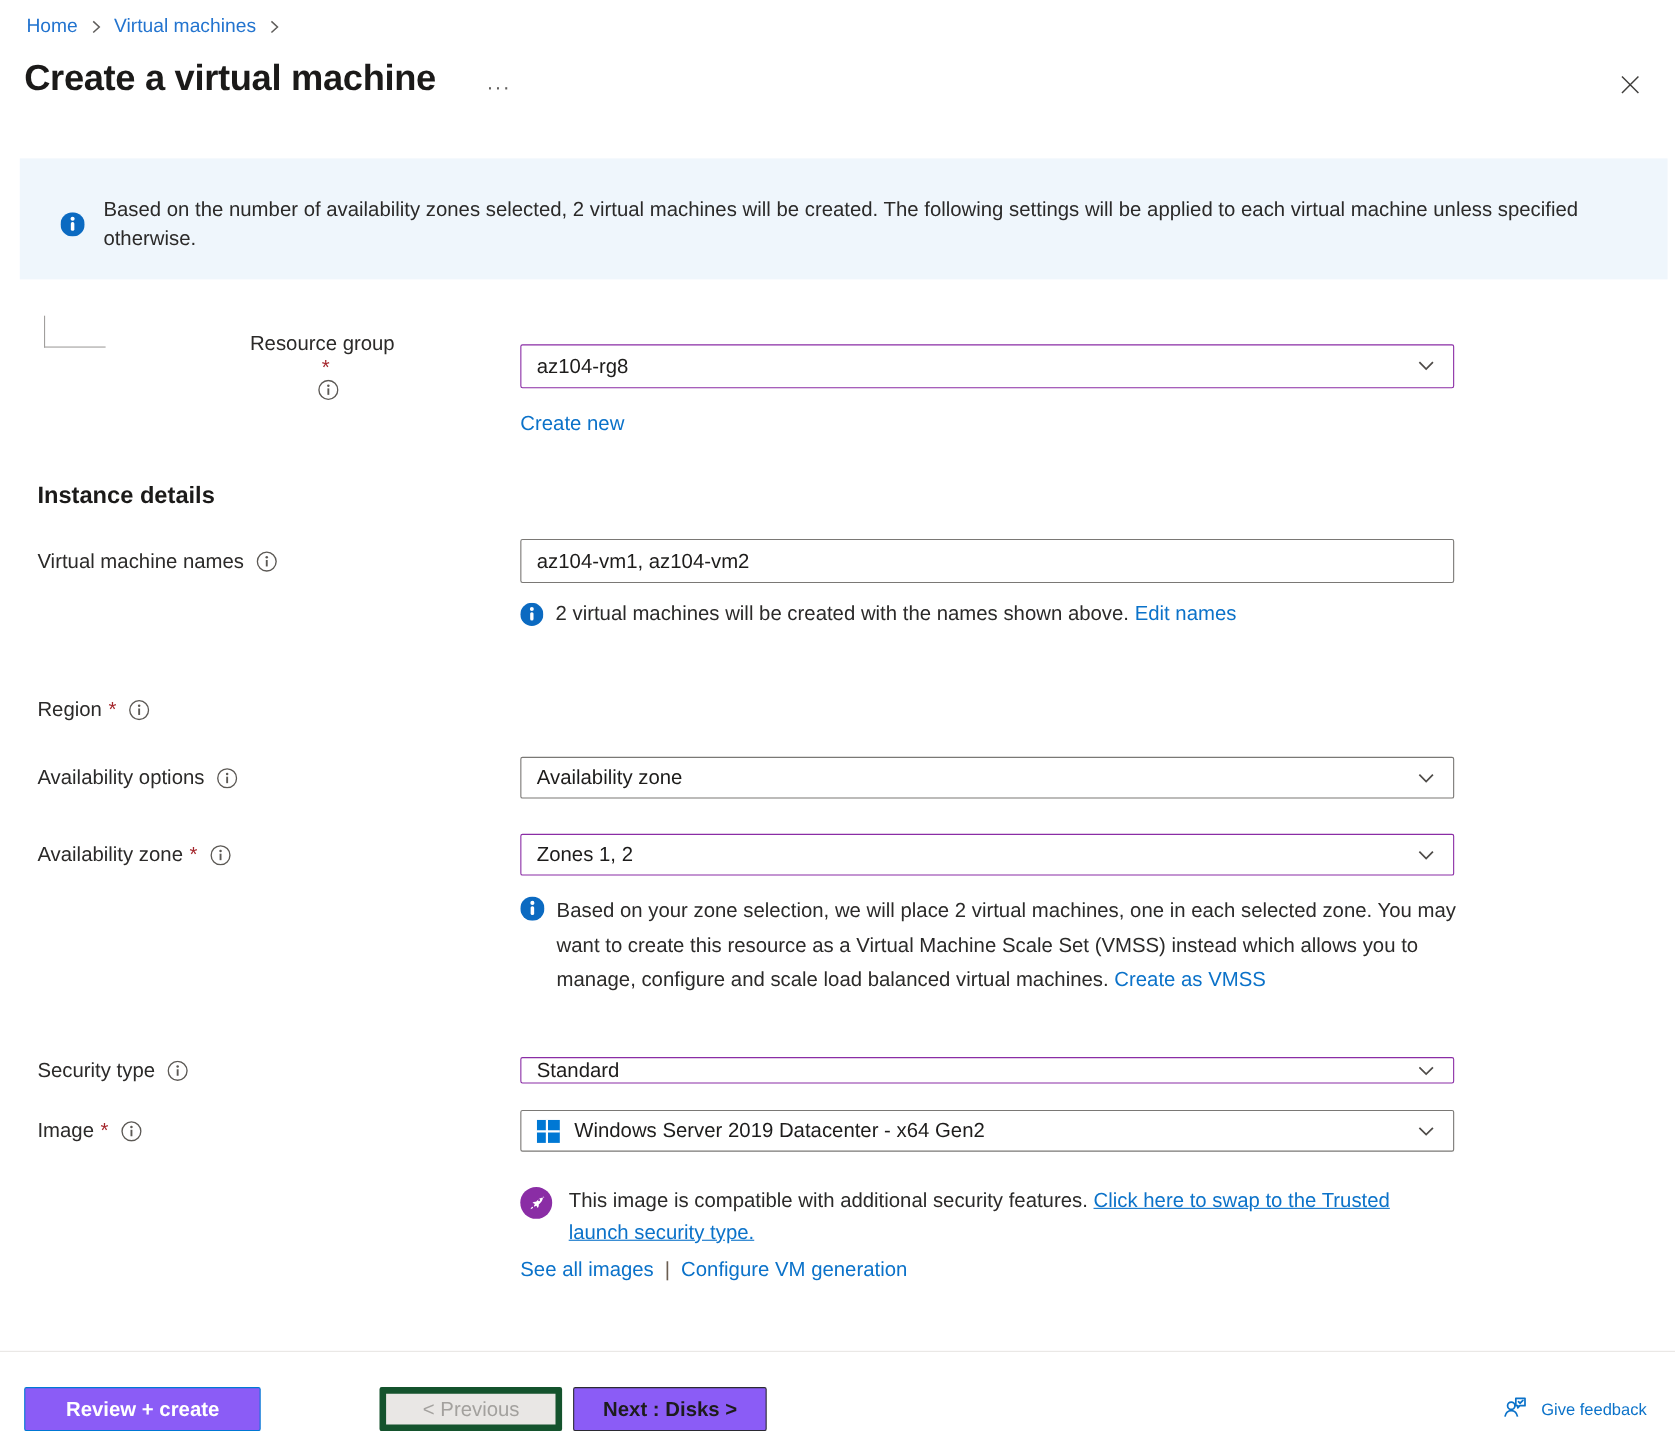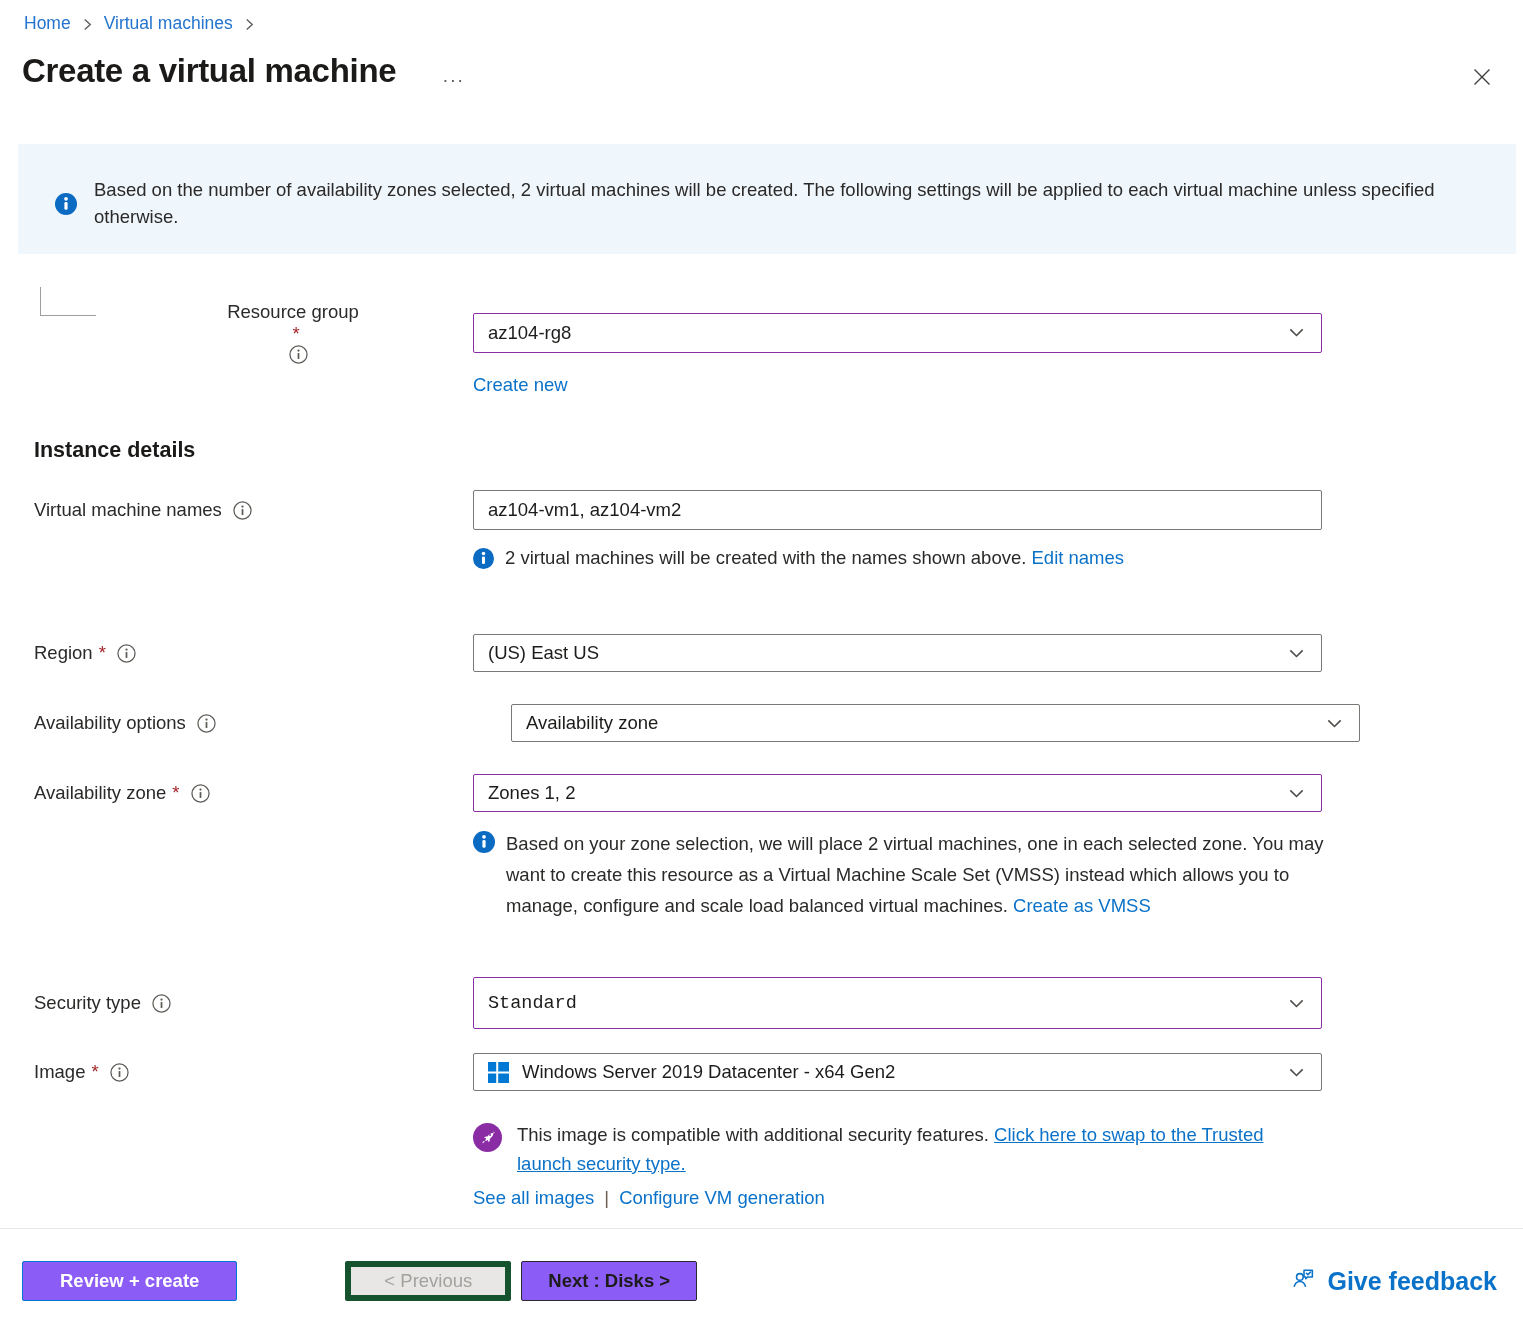--- a/index.html
+++ b/index.html
@@ -64,21 +64,21 @@
 
   .win-logo { display:inline-flex; }
 
   
   .footer-divider { position:absolute; left:0; right:0; top:1228px; border-top:1px solid #e8e6e4; }
   .footer { position:absolute; left:22px; right:26px; top:1261px; display:flex; align-items:center; }
   .btn { height:40px; border-radius:2px; font-size:18.5px; font-family:"Liberation Sans", sans-serif; cursor:pointer; }
   .btn-primary { background:#8b5cf6; border:1px solid #0078d4; color:#fff; font-weight:700; padding:0 37px; }
   .btn-disabled { margin-left:108px; background:#e9e7e5; border:6px solid #14532d; color:#a3a19e; padding:0 33px; cursor:default; }
   .btn-secondary { margin-left:10px; background:#8b5cf6; border:1px solid #2b2a33; color:#1d1c1b; font-weight:700; padding:0 26px; }
-  .feedback { margin-left:auto; display:flex; align-items:center; gap:11px; color:#0b72c9; font-size:25px; text-decoration:none; cursor:pointer;font-weight:bold; }
+  .feedback { margin-left:auto; display:flex; align-items:center; gap:11px; color:#0b72c9; font-size:15px; text-decoration:none; cursor:pointer; }
 </style>
 </head>
 <body>
 
 <div class="page">
 
   <nav class="breadcrumb">
     <a>Home</a>
     <span class="crumb-sep">
       <svg width="11" height="15" viewBox="0 0 12 16">
@@ -178,31 +178,23 @@
         <span class="txt">Region</span>
         <span class="req">*</span>
         <span class="info-i">
           <svg width="19" height="19" viewBox="0 0 20 20">
               <circle cx="10" cy="10" r="9" fill="none" stroke="#5c5955" stroke-width="1.3"></circle>
               <circle cx="10" cy="5.9" r="1.2" fill="#5c5955"></circle>
               <rect x="9.1" y="8.5" width="1.8" height="6.2" fill="#5c5955"></rect>
             </svg>
         </span>
       </div>
-      <div class="field" style="height:38px; border-color:#7a7875;">
-        <span>(US) East US</span>
-        <span class="chev">
-          <svg width="17" height="17" viewBox="0 0 16 16">
-              <path d="M2.2 5l5.8 5.8L13.8 5" fill="none" stroke="#4f4c49" stroke-width="1.5"></path>
-            </svg>
-        </span>
-      </div>
-    </div>
-
-    <div class="row" style="margin-top:32px;gap:38px;">
+    </div>
+
+    <div class="row" style="margin-top:32px;">
       <div class="label">
         <span class="txt">Availability options</span>
         <span class="info-i">
           <svg width="19" height="19" viewBox="0 0 20 20">
               <circle cx="10" cy="10" r="9" fill="none" stroke="#5c5955" stroke-width="1.3"></circle>
               <circle cx="10" cy="5.9" r="1.2" fill="#5c5955"></circle>
               <rect x="9.1" y="8.5" width="1.8" height="6.2" fill="#5c5955"></rect>
             </svg>
         </span>
       </div>
@@ -253,21 +245,21 @@
       <div class="label">
         <span class="txt">Security type</span>
         <span class="info-i">
           <svg width="19" height="19" viewBox="0 0 20 20">
               <circle cx="10" cy="10" r="9" fill="none" stroke="#5c5955" stroke-width="1.3"></circle>
               <circle cx="10" cy="5.9" r="1.2" fill="#5c5955"></circle>
               <rect x="9.1" y="8.5" width="1.8" height="6.2" fill="#5c5955"></rect>
             </svg>
         </span>
       </div>
-      <div class="field changed" style="height:52px;font-family:Liberation Mono, monospace;">
+      <div class="field changed" style="height:24px;">
         <span>Standard</span>
         <span class="chev">
           <svg width="17" height="17" viewBox="0 0 16 16">
               <path d="M2.2 5l5.8 5.8L13.8 5" fill="none" stroke="#4f4c49" stroke-width="1.5"></path>
             </svg>
         </span>
       </div>
     </div>
 
     <div class="row" style="margin-top:24px;">

